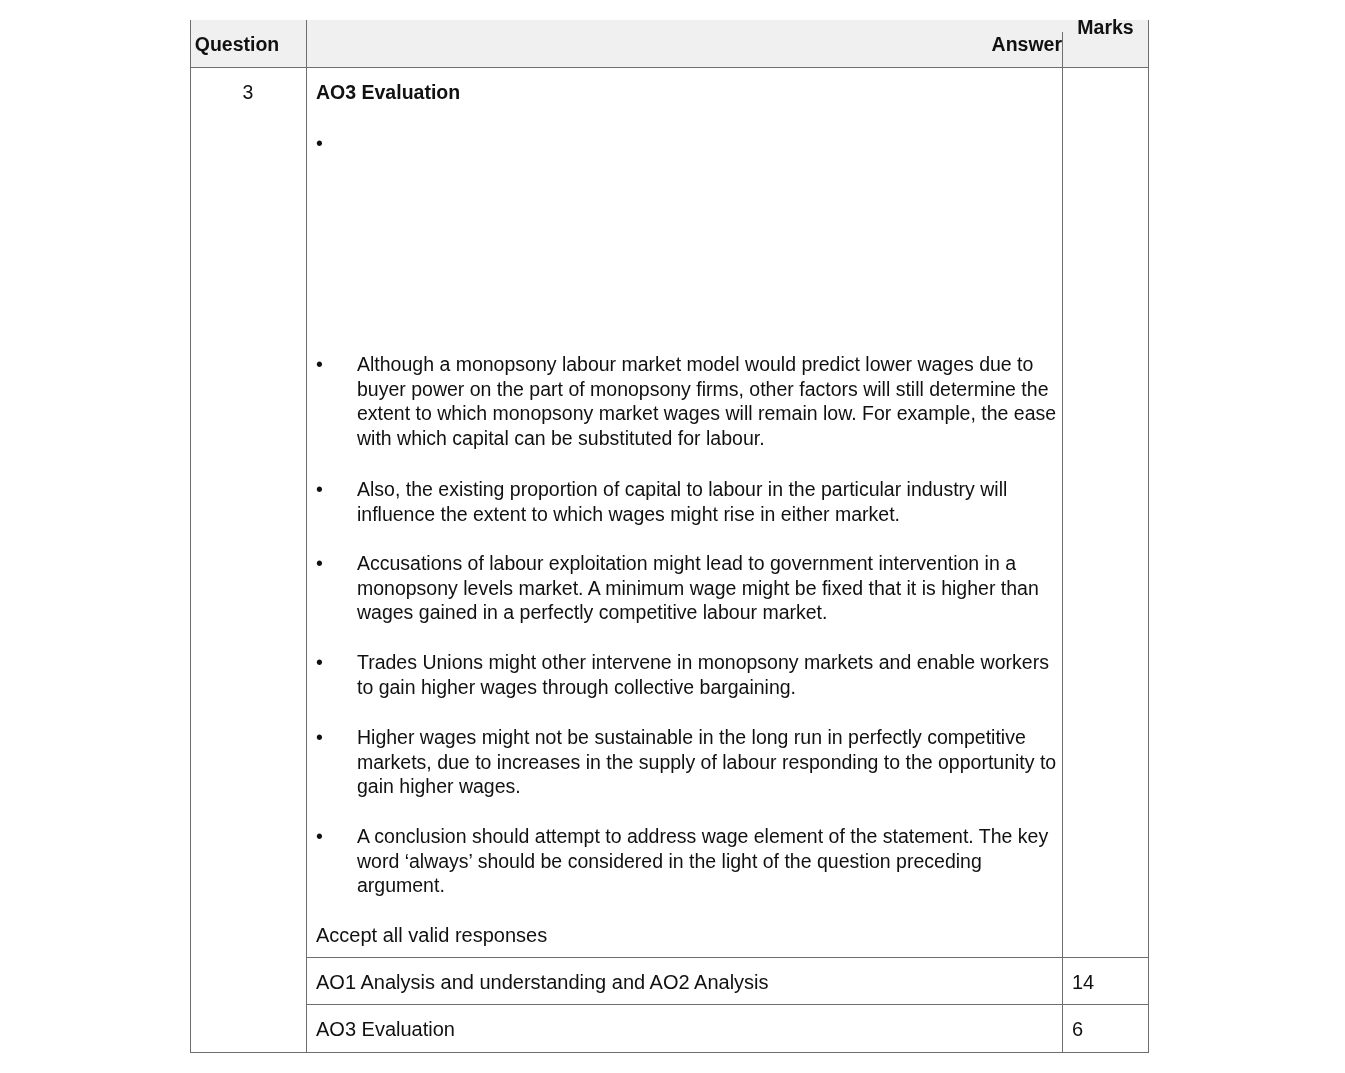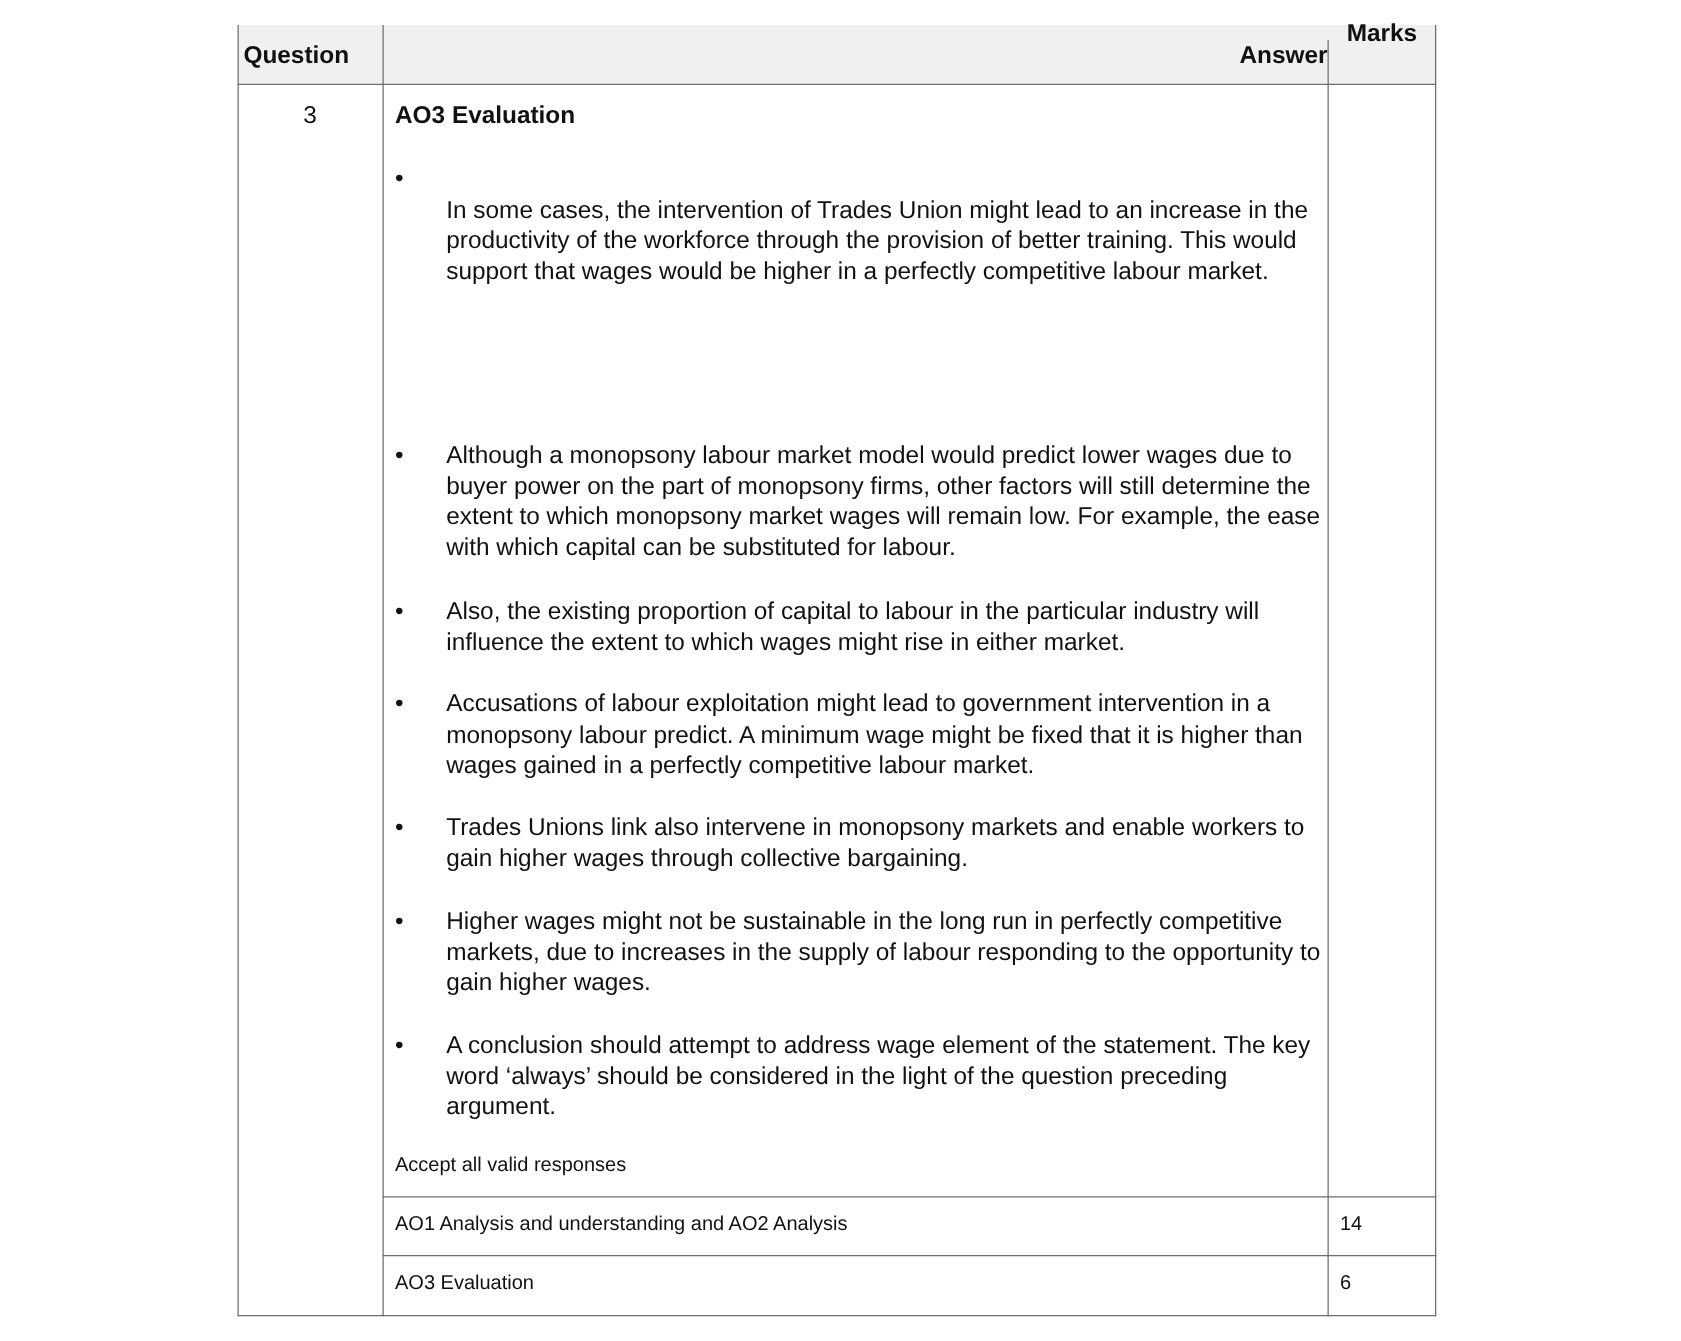--- a/index.html
+++ b/index.html
@@ -8,21 +8,21 @@
   .vline { position:absolute; width:1px; background:#6e6e6e; }
   .hline { position:absolute; height:1px; background:#6e6e6e; }
   .hdr-bg { position:absolute; left:191px; top:20px; width:958px; height:47px; background:#f0f0f0; }
   .hdr { position:absolute; font-weight:bold; font-size:19.5px; }
   .qnum { position:absolute; left:191px; width:114px; top:81px; text-align:center; font-size:19.5px; }
   .section-title { position:absolute; left:316px; top:81px; font-weight:bold; font-size:19.5px; }
   .bullet-block { position:absolute; left:316px; width:740px; font-size:19.5px; line-height:24.6px; }
   .bullet-dot { position:absolute; left:0; top:0; font-size:19.5px; }
   .bullet-text { position:absolute; left:41px; width:700px; }
   .para { margin:0; }
-  .cell-text { position:absolute; font-size:16px; }
+  .cell-text { position:absolute; font-size:20px; }
 </style>
 </head>
 <body>
 
 <div class="hdr-bg"></div>
 
 <div class="vline" style="left:190px; top:20px; height:1033px;"></div>
 <div class="vline" style="left:306px; top:20px; height:1033px;"></div>
 <div class="vline" style="left:1062px; top:32px; height:1021px;"></div>
 <div class="vline" style="left:1148px; top:20px; height:1033px;"></div>
@@ -35,49 +35,48 @@
 <div class="hdr" style="left:307px; width:755px; top:33px; text-align:right;">Answer</div>
 <div class="hdr" style="left:1063px; width:85px; top:16px; text-align:center;">Marks</div>
 
 <div class="qnum">3</div>
 
 <div class="section-title">AO3 Evaluation</div>
 
 <div class="bullet-block" style="top:131px; height:200px;">
   <span class="bullet-dot">•</span>
   <div class="bullet-text">
-    <p class="para" style="margin-top:24.6px;">In some cases, the intervention of Trades Union might lead to an increase in the productivity of the workforce through the provision of better training. This would support that wages would be higher in a perfectly competitive labour market.</p>
   </div>
 </div>
 
 <div class="bullet-block" style="top:352px;">
   <span class="bullet-dot">•</span>
   <div class="bullet-text">
       <p class="para">Although a monopsony labour market model would predict lower wages due to buyer power on the part of monopsony firms, other factors will still determine the extent to which monopsony market wages will remain low. For example, the ease with which capital can be substituted for labour.</p>
     </div>
 </div>
 
 <div class="bullet-block" style="top:477px;">
   <span class="bullet-dot">•</span>
   <div class="bullet-text">
       <p class="para">Also, the existing proportion of capital to labour in the particular industry will influence the extent to which wages might rise in either market.</p>
     </div>
 </div>
 
 <div class="bullet-block" style="top:551px;">
   <span class="bullet-dot">•</span>
   <div class="bullet-text">
-      <p class="para">Accusations of labour exploitation might lead to government intervention in a monopsony labour predict. A minimum wage might be fixed that it is higher than wages gained in a perfectly competitive labour market.</p>
+      <p class="para">Accusations of labour exploitation might lead to government intervention in a monopsony levels market. A minimum wage might be fixed that it is higher than wages gained in a perfectly competitive labour market.</p>
     </div>
 </div>
 
 <div class="bullet-block" style="top:650px;">
   <span class="bullet-dot">•</span>
   <div class="bullet-text">
-      <p class="para">Trades Unions link also intervene in monopsony markets and enable workers to gain higher wages through collective bargaining.</p>
+      <p class="para">Trades Unions might other intervene in monopsony markets and enable workers to gain higher wages through collective bargaining.</p>
     </div>
 </div>
 
 <div class="bullet-block" style="top:725px;">
   <span class="bullet-dot">•</span>
   <div class="bullet-text">
       <p class="para">Higher wages might not be sustainable in the long run in perfectly competitive markets, due to increases in the supply of labour responding to the opportunity to gain higher wages.</p>
     </div>
 </div>
 

